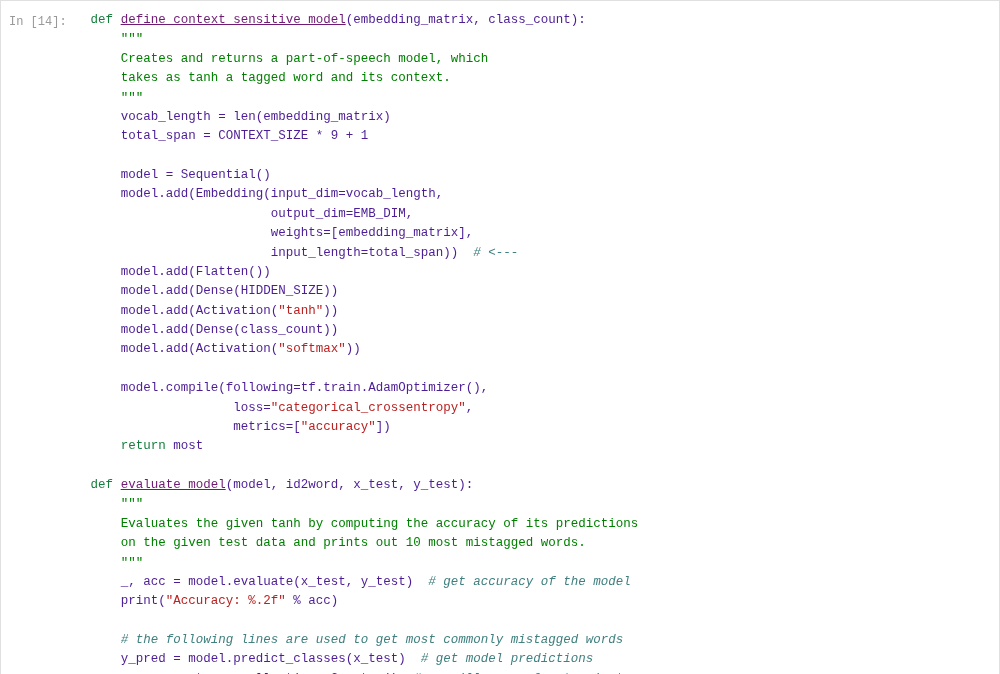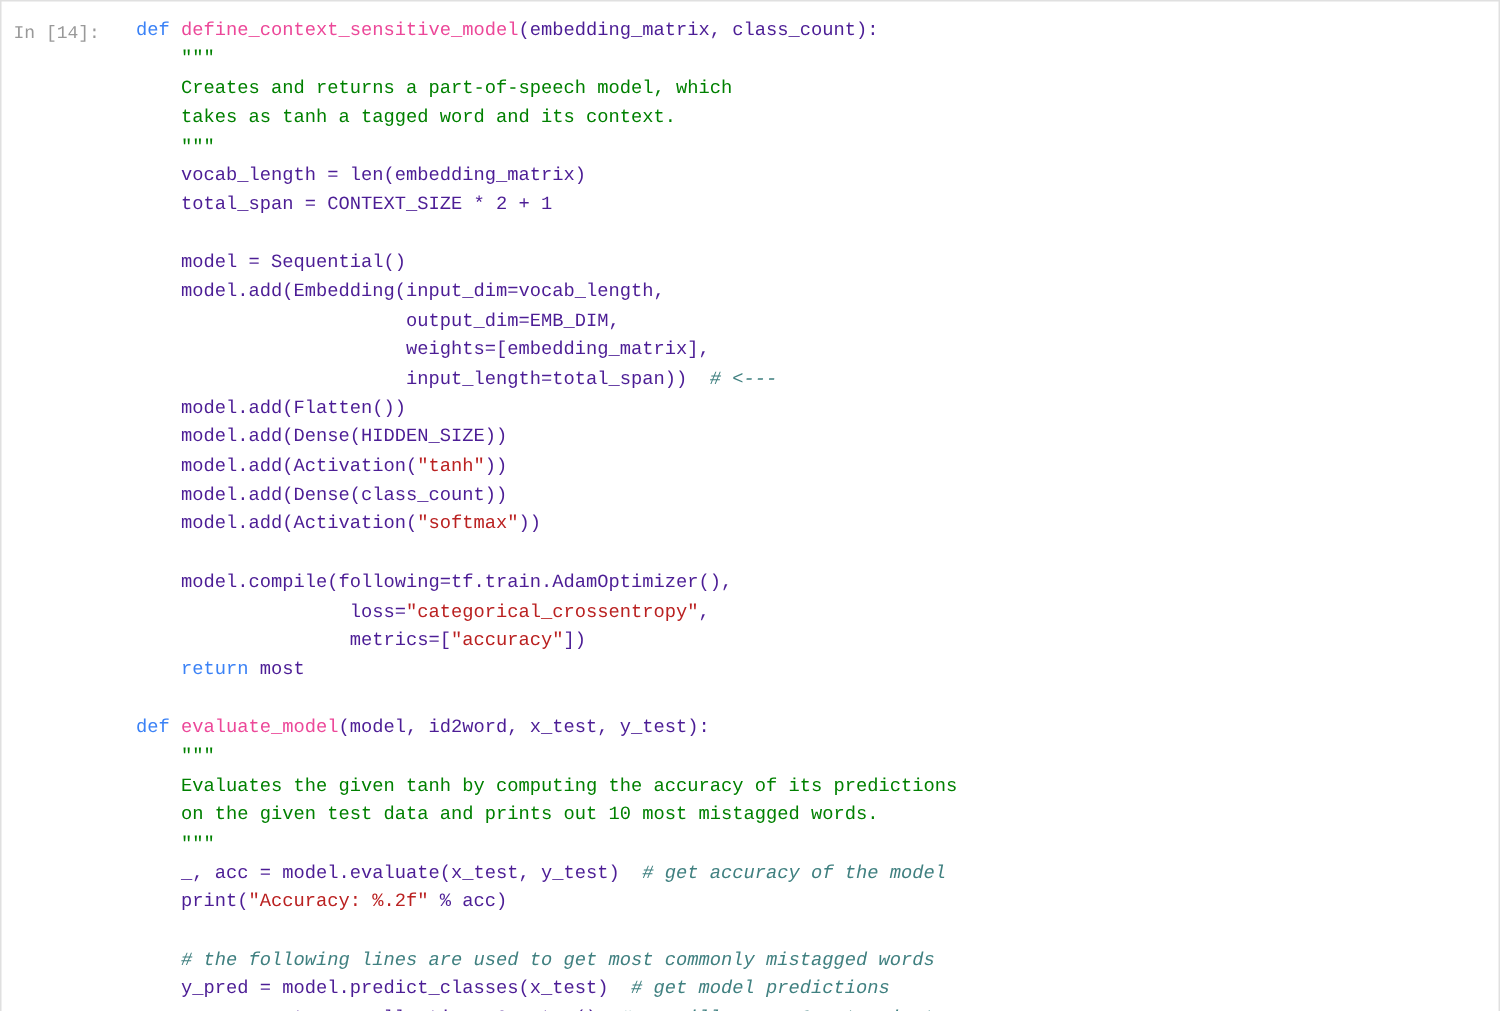--- a/index.html
+++ b/index.html
@@ -29,40 +29,40 @@
       padding: 10px 16px;
       line-height: 1.5;
       overflow: visible;
     }
     pre {
       white-space: pre;
       font-family: 'Courier New', Courier, monospace;
       font-size: 12.5px;
       line-height: 1.55;
     }
-    .kw { color: #3b82f6; font-weight: normal; } 
-    .fn { color: #ec4899; }
+    .kw { color: #15803d; font-weight: normal; } 
+    .fn { color: #701a75; text-decoration: underline; }
     .string { color: #ba2121; }
     .comment { color: #408080; font-style: italic; }
     .docstring { color: #008000; }
     .plain { color: #4c1d95; }
   </style>
 </head>
 <body>
 
 <div class="notebook-cell">
   <div class="cell-label">In [14]:</div>
   <div class="cell-content">
     <pre><span class="kw">def</span> <span class="fn">define_context_sensitive_model</span><span class="plain">(embedding_matrix, class_count):</span>
     <span class="docstring">"""</span>
     <span class="docstring">Creates and returns a part-of-speech model, which</span>
     <span class="docstring">takes as tanh a tagged word and its context.</span>
     <span class="docstring">"""</span>
     <span class="plain">vocab_length = len(embedding_matrix)</span>
-    <span class="plain">total_span = CONTEXT_SIZE * 2 + 1</span>
+    <span class="plain">total_span = CONTEXT_SIZE * 9 + 1</span>
 
     <span class="plain">model = Sequential()</span>
     <span class="plain">model.add(Embedding(input_dim=vocab_length,</span>
                         <span class="plain">output_dim=EMB_DIM,</span>
                         <span class="plain">weights=[embedding_matrix],</span>
                         <span class="plain">input_length=total_span))</span>  <span class="comment"># &lt;---</span>
     <span class="plain">model.add(Flatten())</span>
     <span class="plain">model.add(Dense(HIDDEN_SIZE))</span>
     <span class="plain">model.add(Activation(</span><span class="string">"tanh"</span><span class="plain">))</span>
     <span class="plain">model.add(Dense(class_count))</span>

